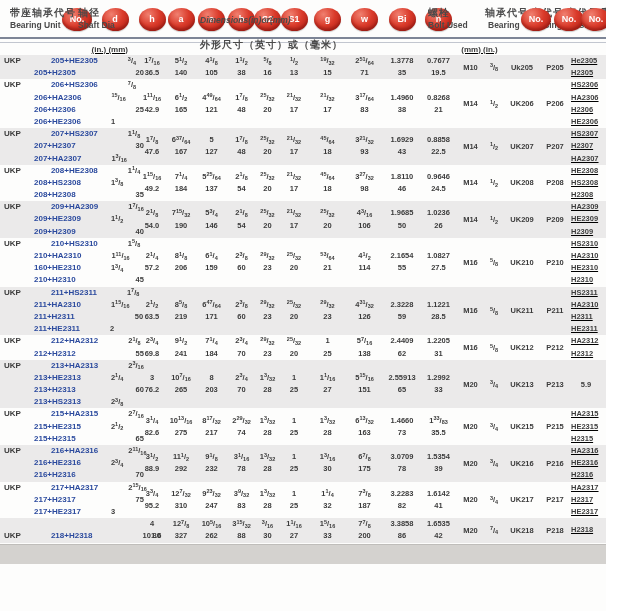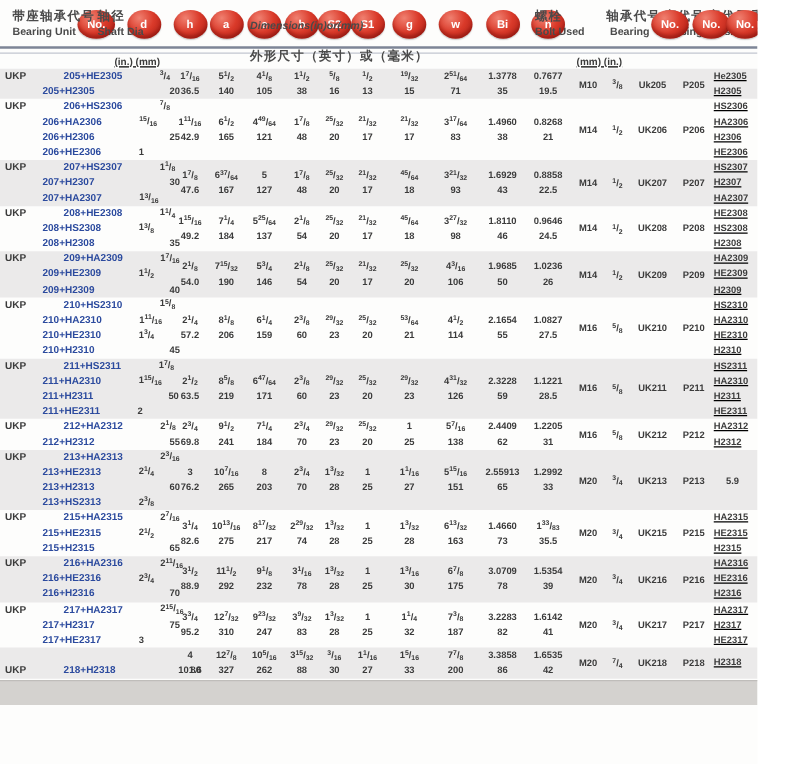--- a/index.html
+++ b/index.html
@@ -505,21 +505,21 @@
             <span class="dmm num"></span>
           </div>
           <div class="nline">
             <span class="prefix"></span>
             <span class="code">210+HA2310</span>
             <span class="din num"><span>1<sup>11</sup>/<sub>16</sub></span></span>
             <span class="dmm num"></span>
           </div>
           <div class="nline">
             <span class="prefix"></span>
-            <span class="code">210+HE2310</span>
+            <span class="code">160+HE2310</span>
             <span class="din num"><span>1<sup>3</sup>/<sub>4</sub></span></span>
             <span class="dmm num"></span>
           </div>
           <div class="nline">
             <span class="prefix"></span>
             <span class="code">210+H2310</span>
             <span class="din num"><span></span></span>
             <span class="dmm num">45</span>
           </div>
         </div>

